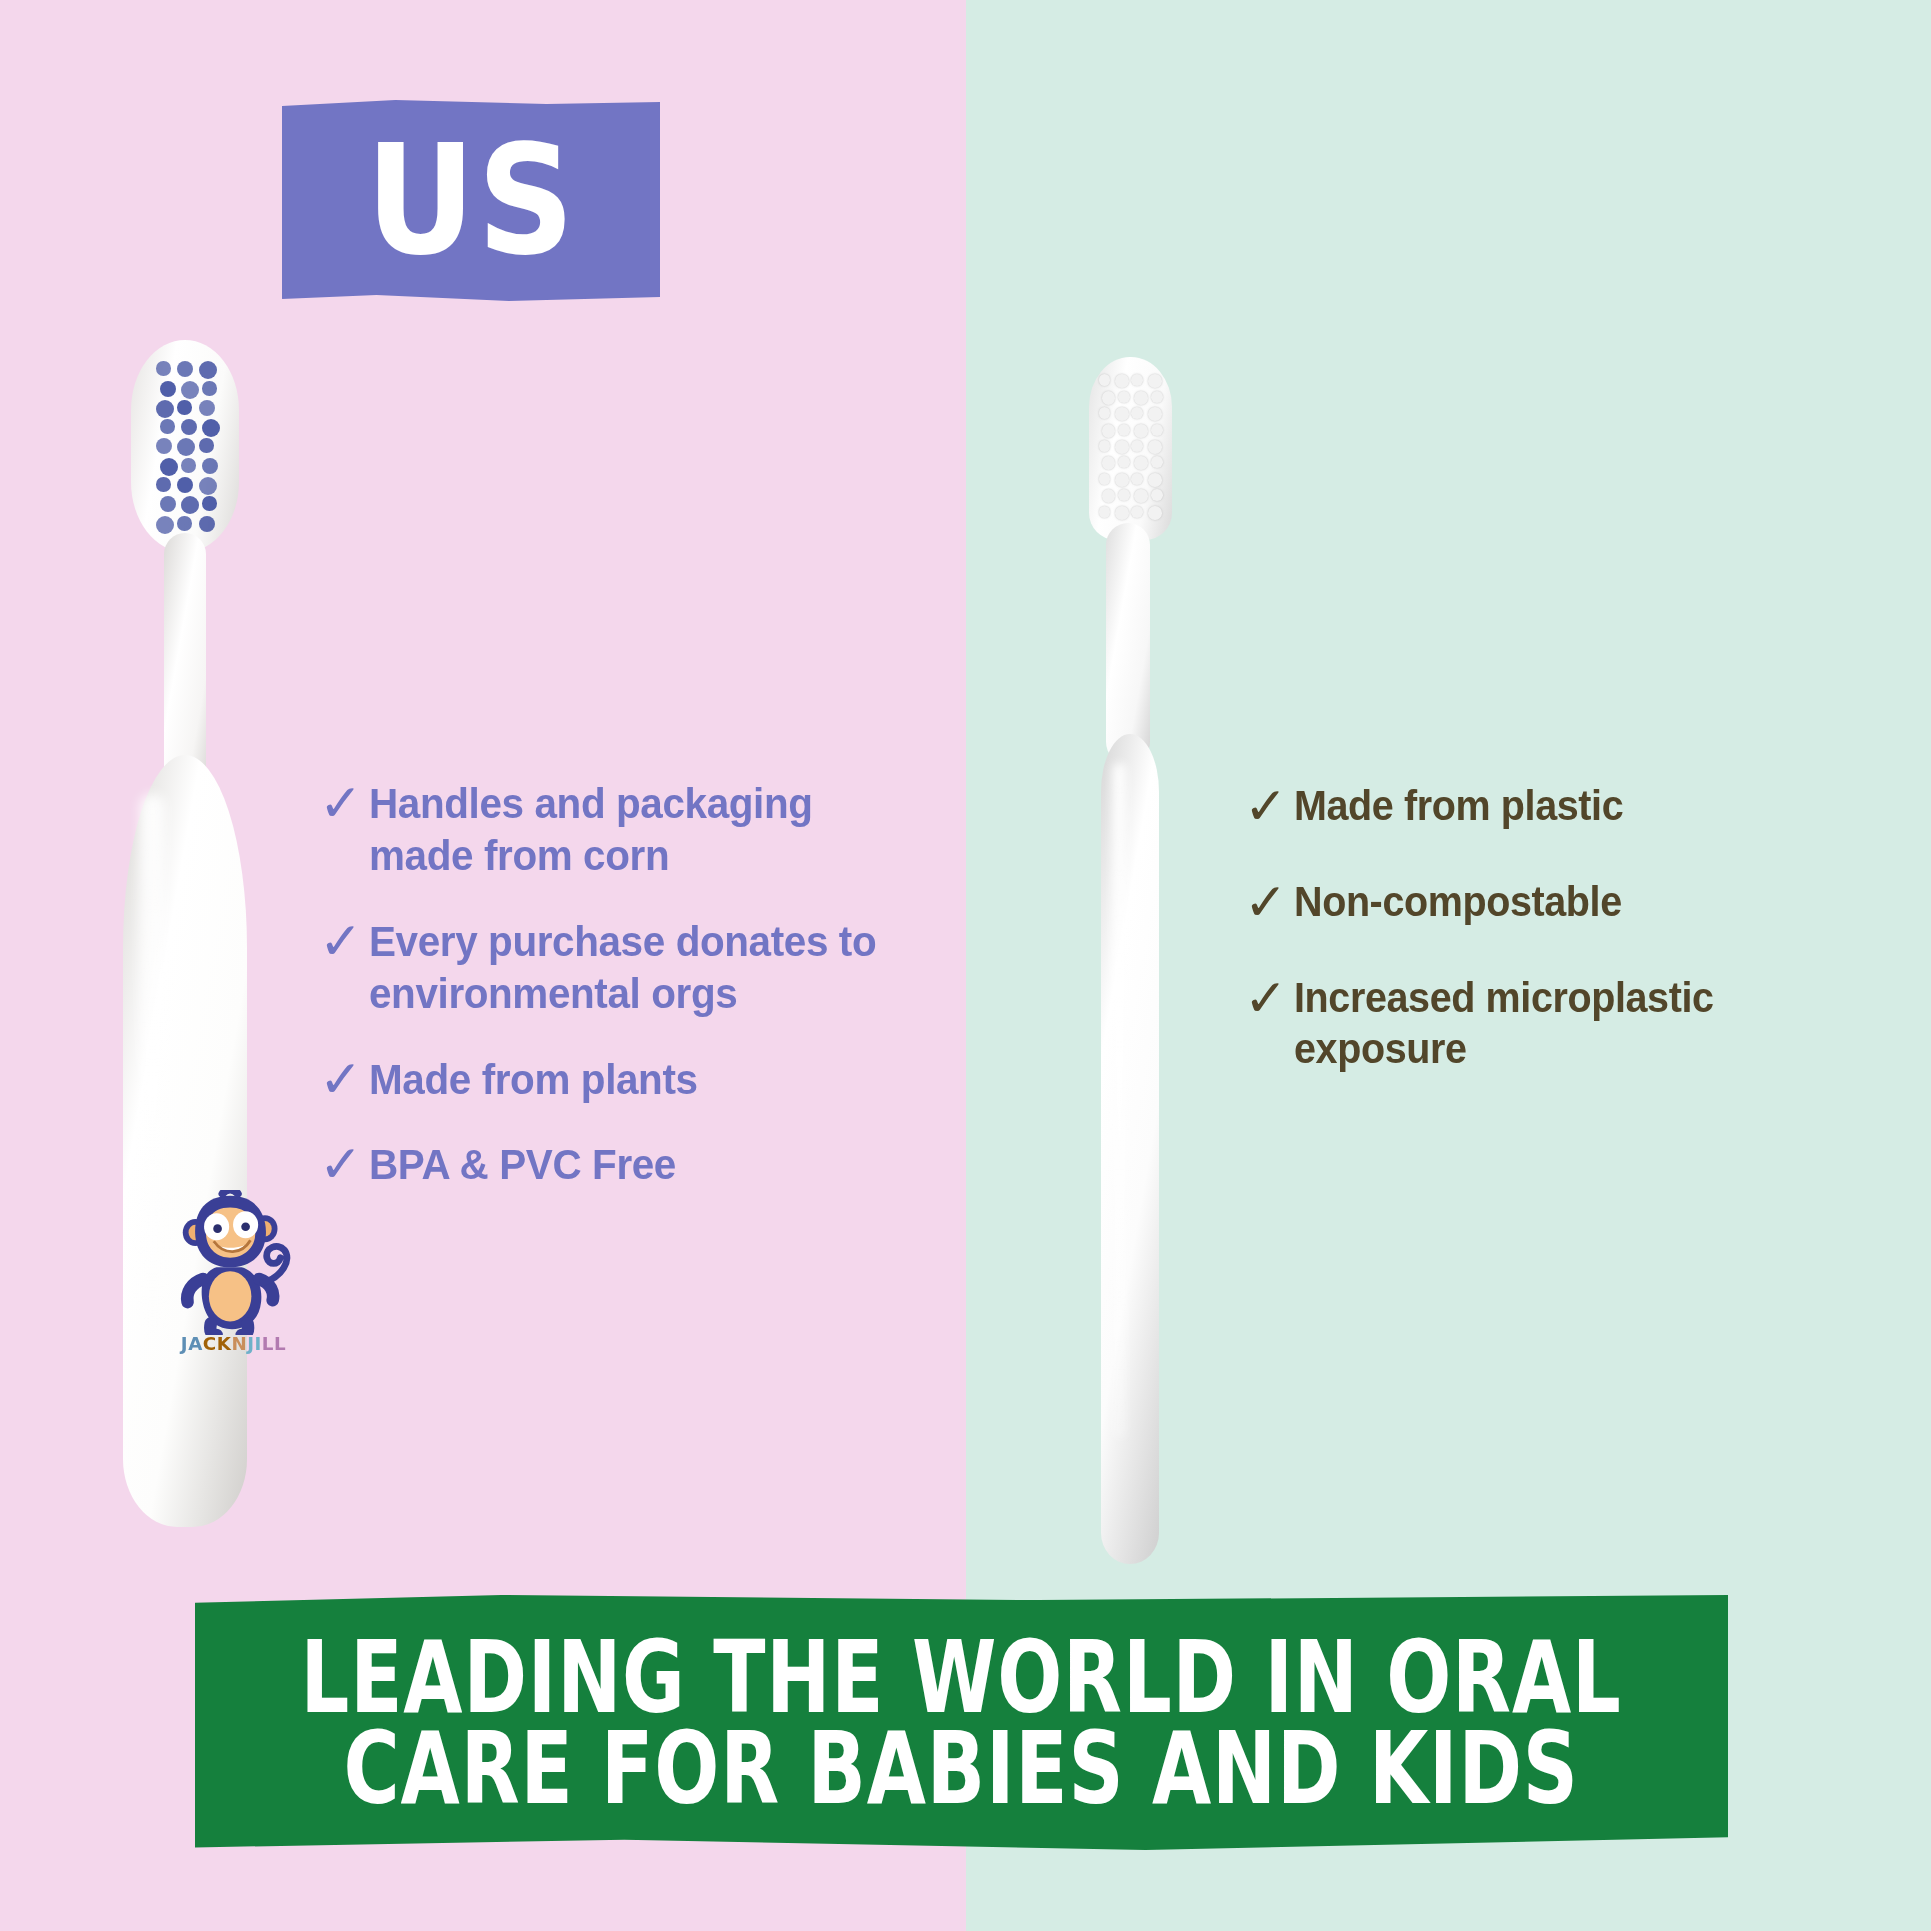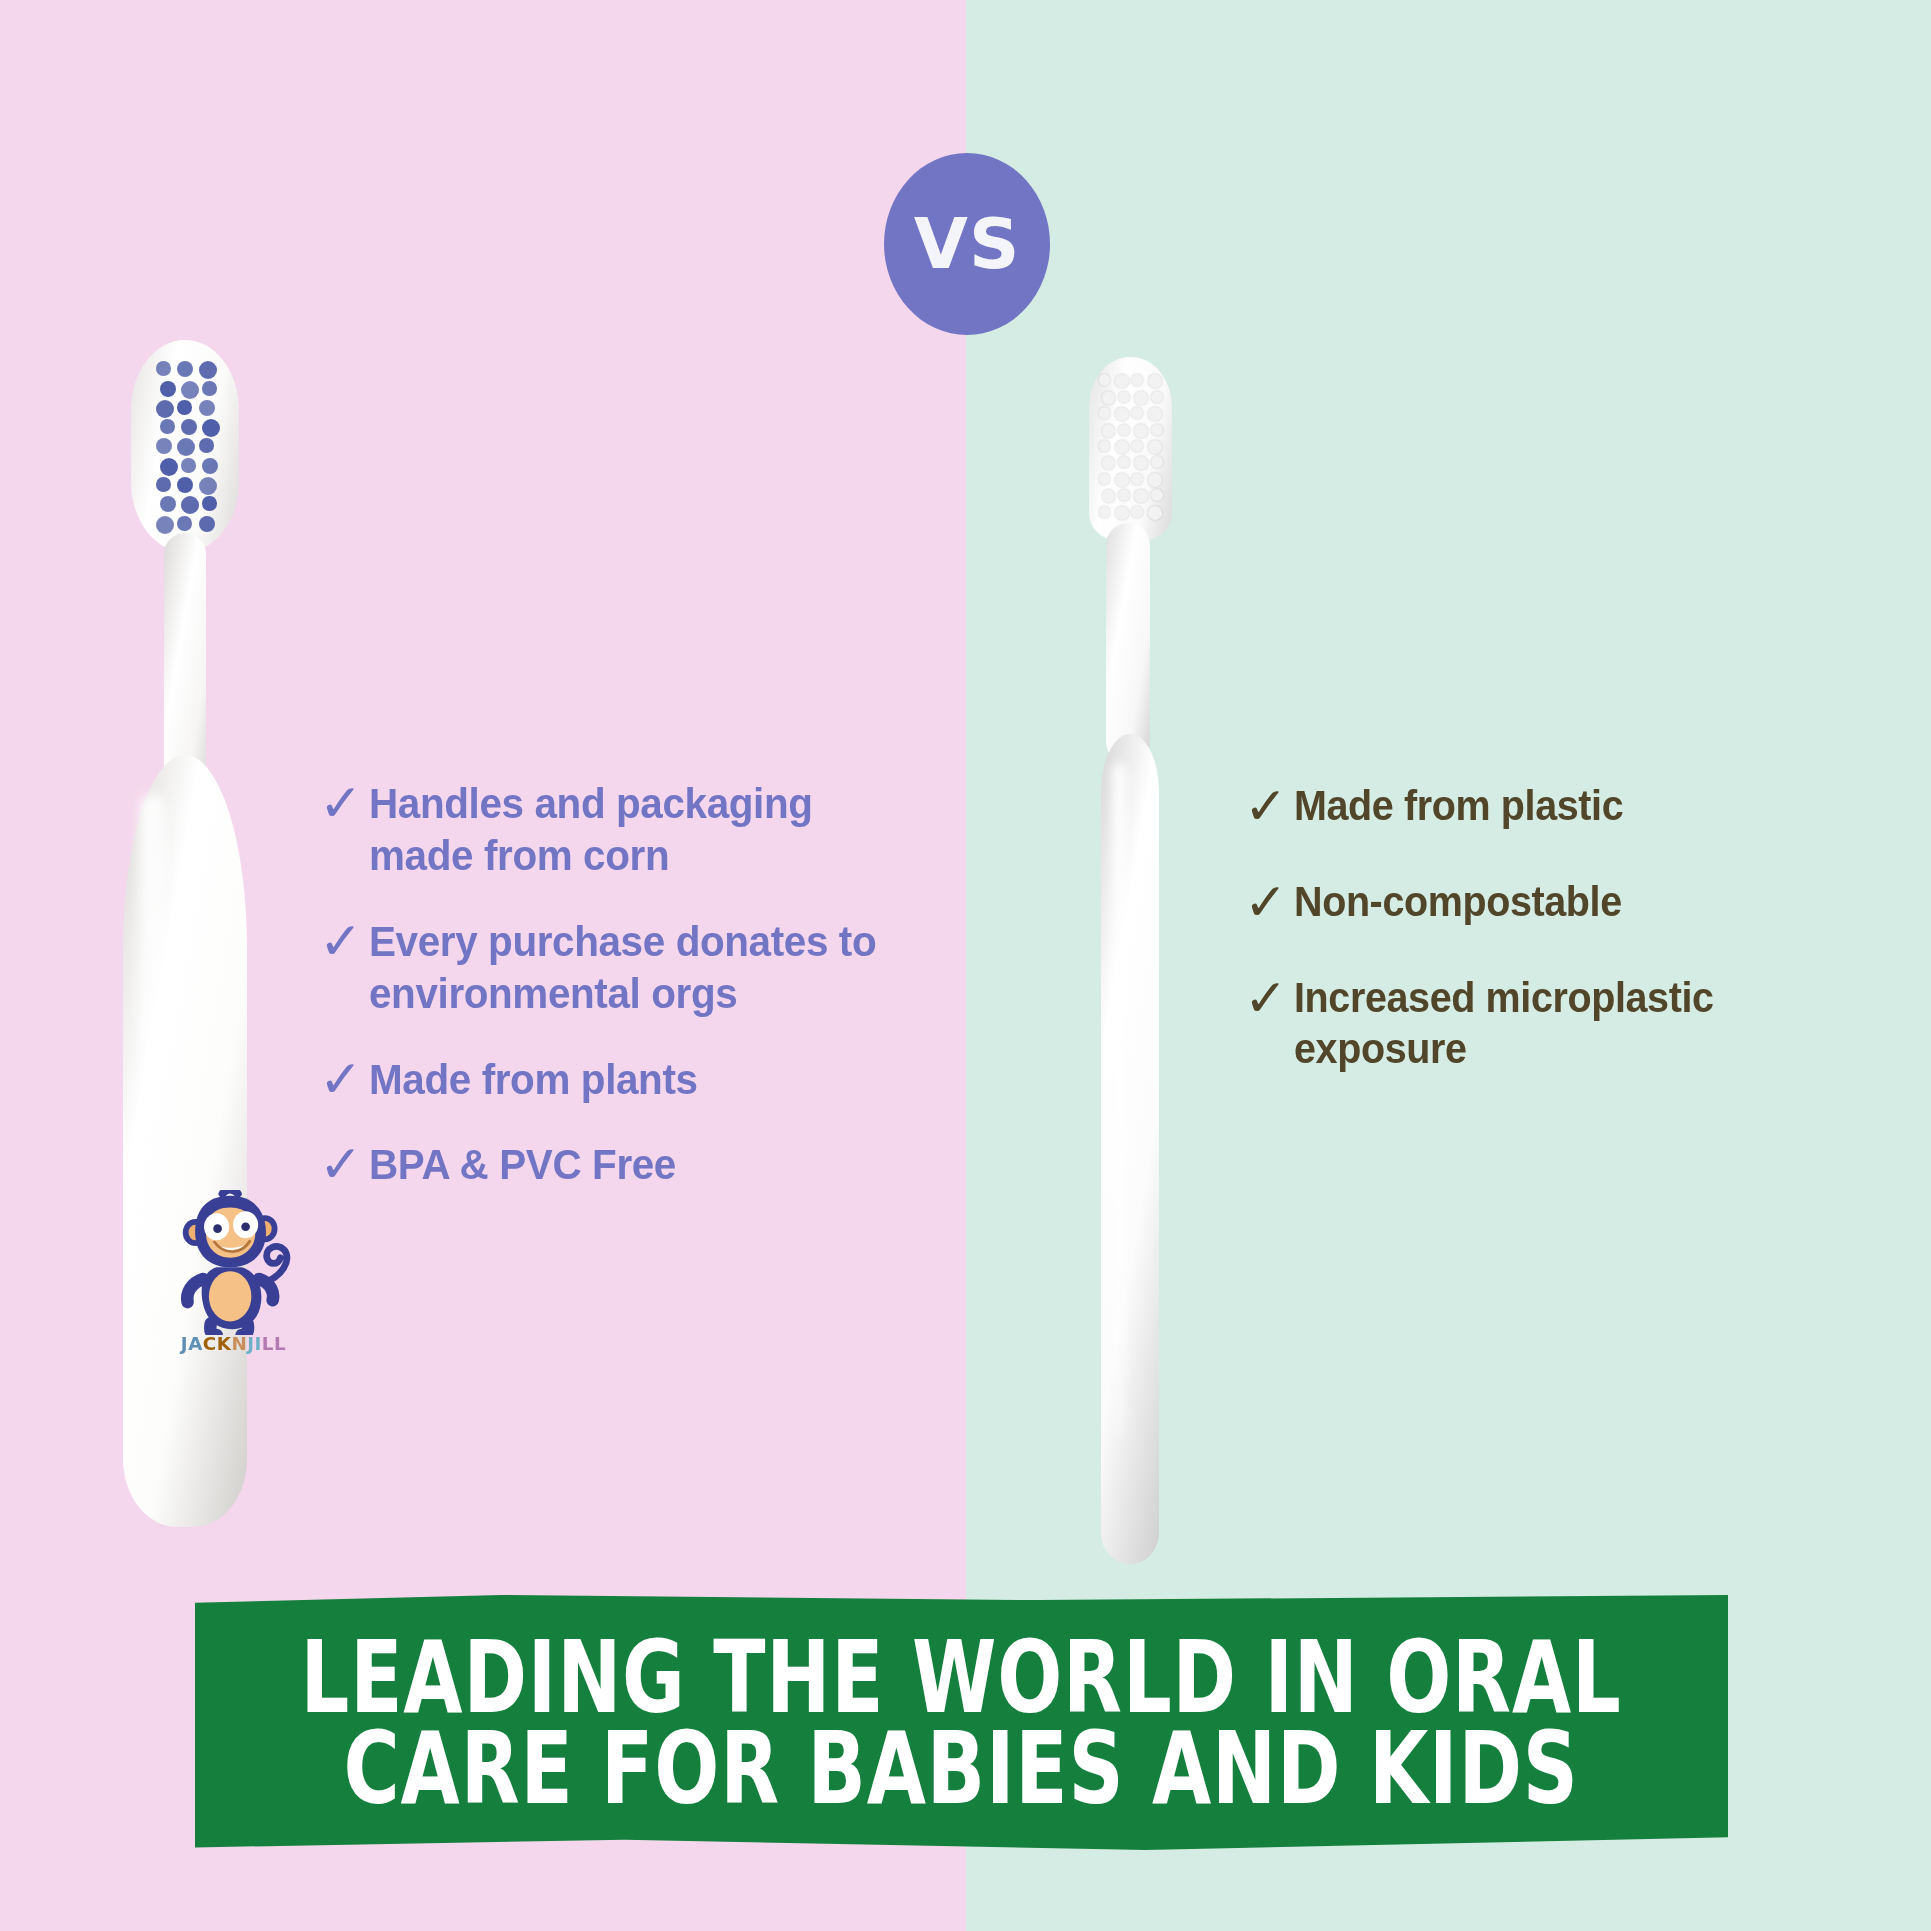--- a/index.html
+++ b/index.html
@@ -248,24 +248,24 @@
   }
 </style>
 </head>
 <body>
 
 <div id="canvas">
 
   <div class="bg-left"></div>
   <div class="bg-right"></div>
 
-
-  <div id="vs-circle">
-    <span class="vs-label">VS</span>
-  </div>
+  <div class="banner" id="banner-us">
+    <span class="banner-label">US</span>
+  </div>
+
 
 
   <div id="brush-us">
     <div id="brush-us-head">
         <div class="bristle" style="width: 14.5px; height: 14.5px; left: 25px; top: 21px; opacity: 0.7;"></div>
         <div class="bristle" style="width: 16.4px; height: 16.4px; left: 46px; top: 21px; opacity: 0.77;"></div>
         <div class="bristle" style="width: 18.3px; height: 18.3px; left: 68px; top: 21px; opacity: 0.84;"></div>
         <div class="bristle" style="width: 16.4px; height: 16.4px; left: 29px; top: 41px; opacity: 0.91;"></div>
         <div class="bristle" style="width: 18.3px; height: 18.3px; left: 50px; top: 41px; opacity: 0.7;"></div>
         <div class="bristle" style="width: 14.5px; height: 14.5px; left: 71px; top: 41px; opacity: 0.77;"></div>

